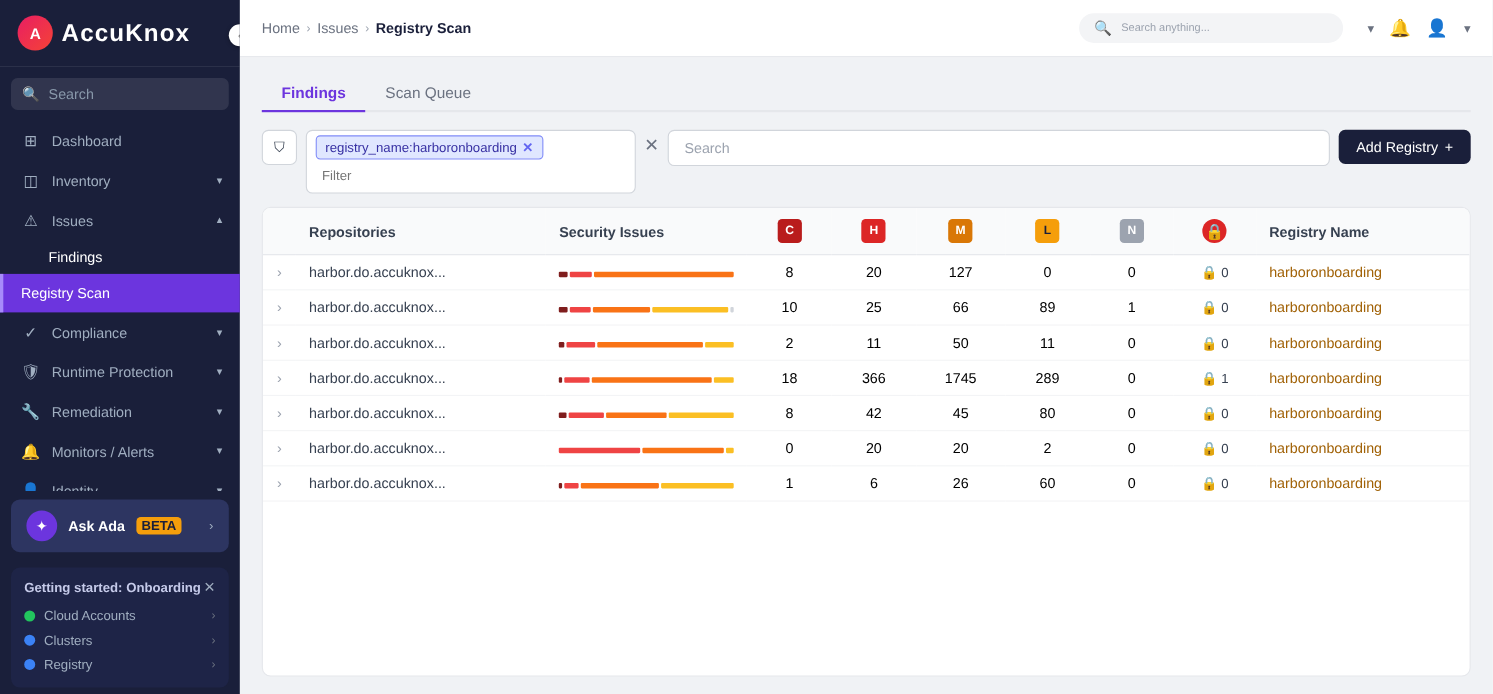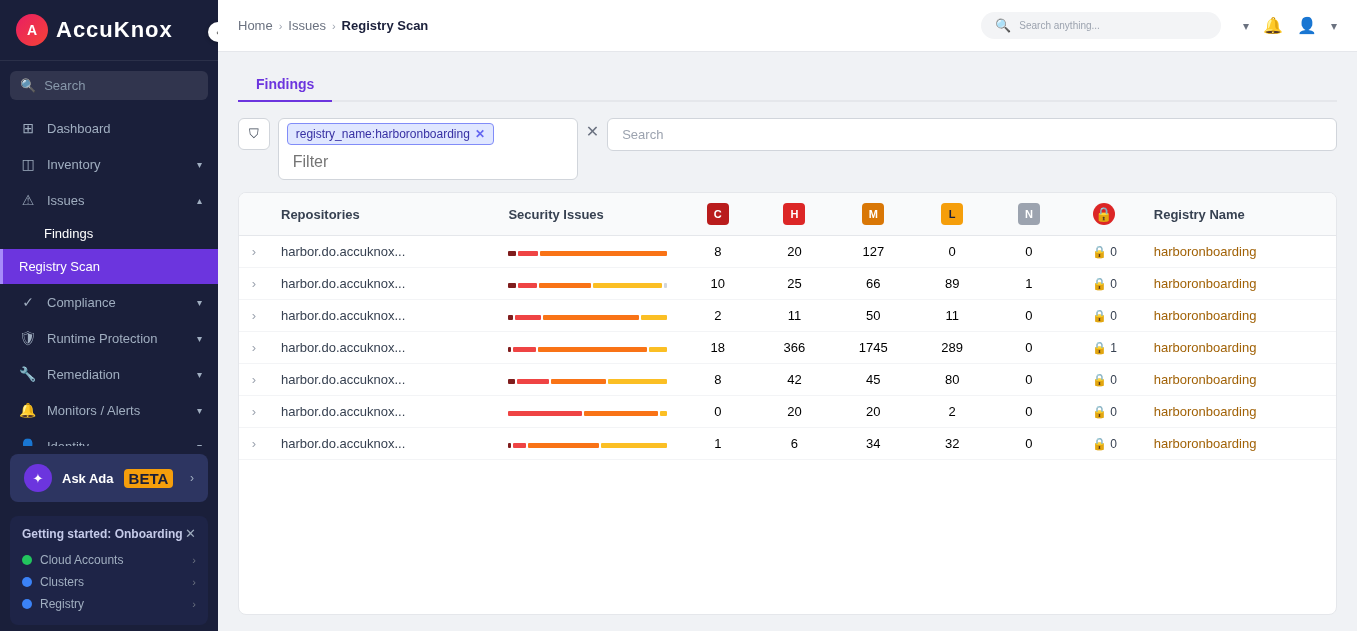--- a/index.html
+++ b/index.html
@@ -95,21 +95,21 @@
       width: 28px; height: 28px;
       background: #6c35de;
       border-radius: 50%;
       display: flex; align-items: center; justify-content: center;
       font-size: 13px; color: white;
     }
     .ask-ada-label { color: #fff; font-size: 13px; font-weight: 600; }
     .ask-ada-badge {
       background: #f59e0b;
       color: #1a1f3a;
-      font-size: 15px;
+      font-size: 12px;
       font-weight: 700;
       padding: 1px 5px;
       border-radius: 4px;
     }
     .ask-ada-arrow { margin-left: auto; color: #a0aec0; font-size: 12px; }
 
     
     .onboarding-panel {
       margin: 6px 10px;
       background: #1e2447;
@@ -230,21 +230,21 @@
       border-radius: 4px;
       padding: 3px 8px;
       font-size: 12px; color: #3730a3;
       display: flex; align-items: center; gap: 5px;
     }
     .filter-tag-remove { cursor: pointer; color: #6366f1; font-weight: 700; }
     .filter-clear { color: #6b7280; cursor: pointer; font-size: 16px; align-self: flex-start; margin-top: 4px; }
     .filter-text-input {
       padding: 4px 6px;
       border: none; outline: none;
-      font-size: 16px; color: #ec4899;
+      font-size: 12px; color: #ec4899;
       background: transparent;
     }
     .search-input-box {
       flex: 1;
       background: #fff;
       border: 1px solid #d1d5db;
       border-radius: 6px;
       padding: 8px 14px;
       font-size: 13px; color: #374151; outline: none;
     }
@@ -448,37 +448,42 @@
       <span class="topbar-icon">🔔</span>
       <span class="topbar-icon">👤</span>
       <span class="topbar-dropdown">▾</span>
     </div>
   </div>
 
   <div class="page-content">
 
     <div class="tabs">
       <div class="tab active">Findings</div>
+      <div class="tab">Scan Queue</div>
     </div>
 
     <div class="filter-bar">
       <div class="filter-dropdown-btn">
         <span>⛉</span>
       </div>
       <div class="filter-tag-container">
         <div class="filter-tag">
           <div class="filter-tag-badge">
             <span>registry_name:harboronboarding</span>
             <span class="filter-tag-remove">✕</span>
           </div>
         </div>
         <input class="filter-text-input" type="text" placeholder="Filter" style="">
       </div>
       <span class="filter-clear">✕</span>
       <input class="search-input-box" type="text" placeholder="Search" style="">
+      <button class="add-registry-btn">
+        <span>Add Registry</span>
+        <span>+</span>
+      </button>
     </div>
 
     <div class="table-container">
       <table>
         <thead>
           <tr>
             <th style="width:30px"></th>
             <th>Repositories</th>
             <th>Security Issues</th>
             <th class="severity-badge">
@@ -659,22 +664,22 @@
     <div class="bar-row">
       <div class="bar-seg bar-c" style="width:2%"></div>
       <div class="bar-seg bar-h" style="width:8%"></div>
       <div class="bar-seg bar-m" style="width:47%"></div>
       <div class="bar-seg bar-l" style="width:44%"></div>
 
     </div>
   </td>
               <td class="num-col">1</td>
               <td class="num-col">6</td>
-              <td class="num-col">34</td>
-              <td class="num-col">32</td>
+              <td class="num-col">26</td>
+              <td class="num-col">60</td>
               <td class="num-col">0</td>
               <td>
                 <div class="secret-badge">
                   <span class="lock-icon">🔒</span>
                   <span>0</span>
                 </div>
               </td>
               <td><span class="registry-name">harboronboarding</span></td>
             </tr>
           </tbody>

